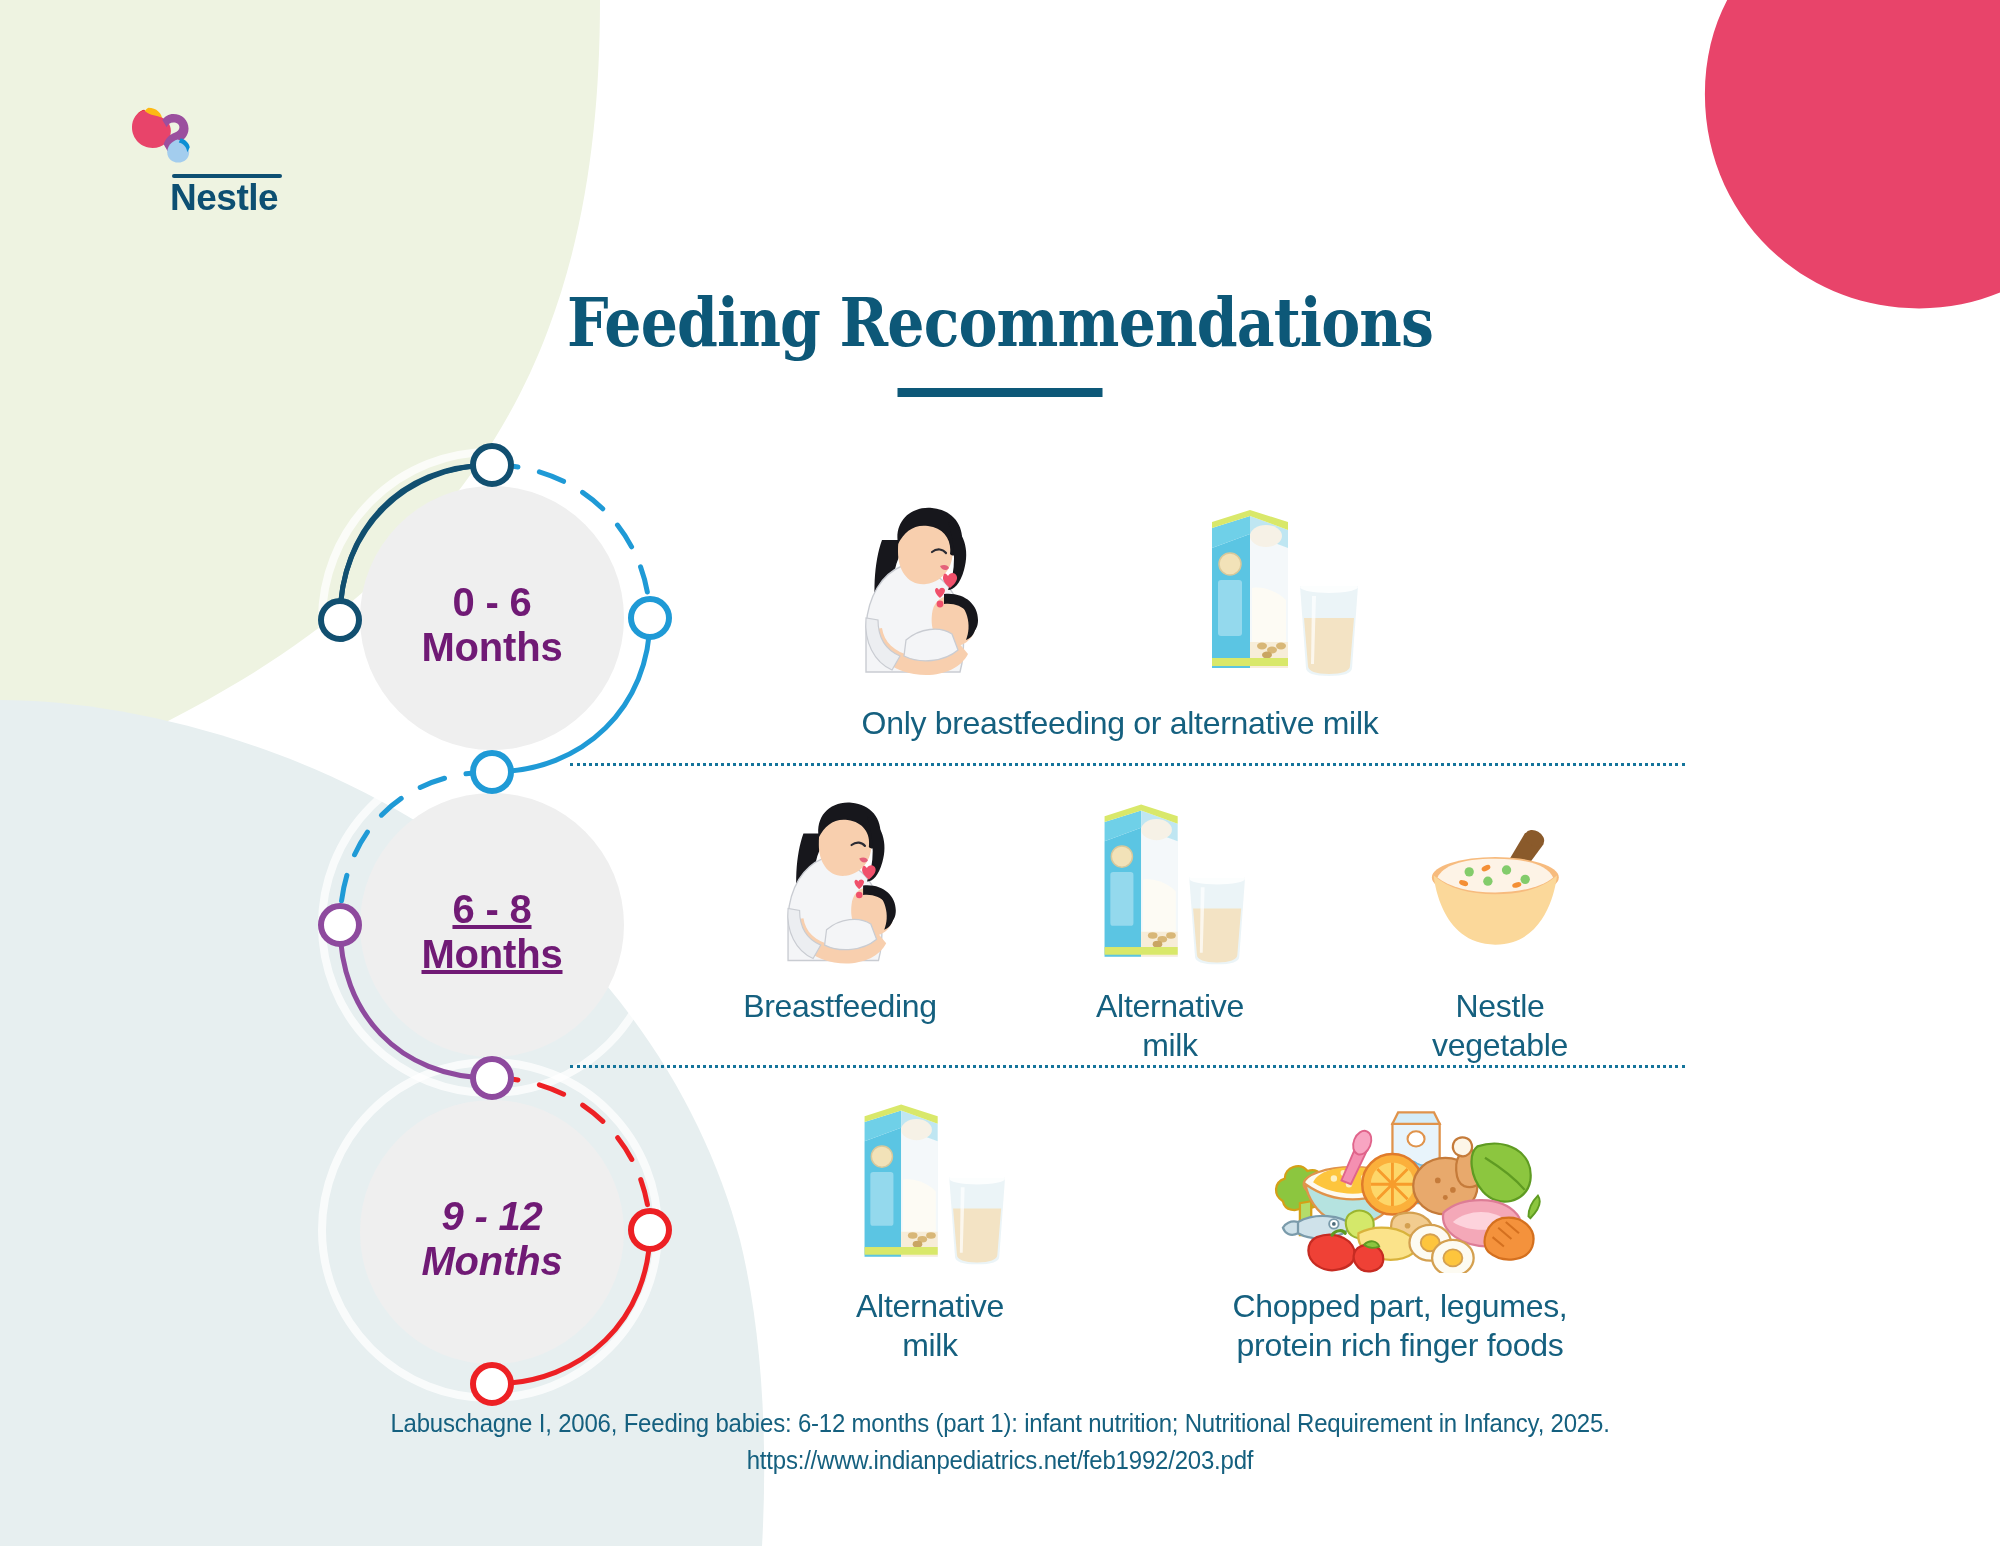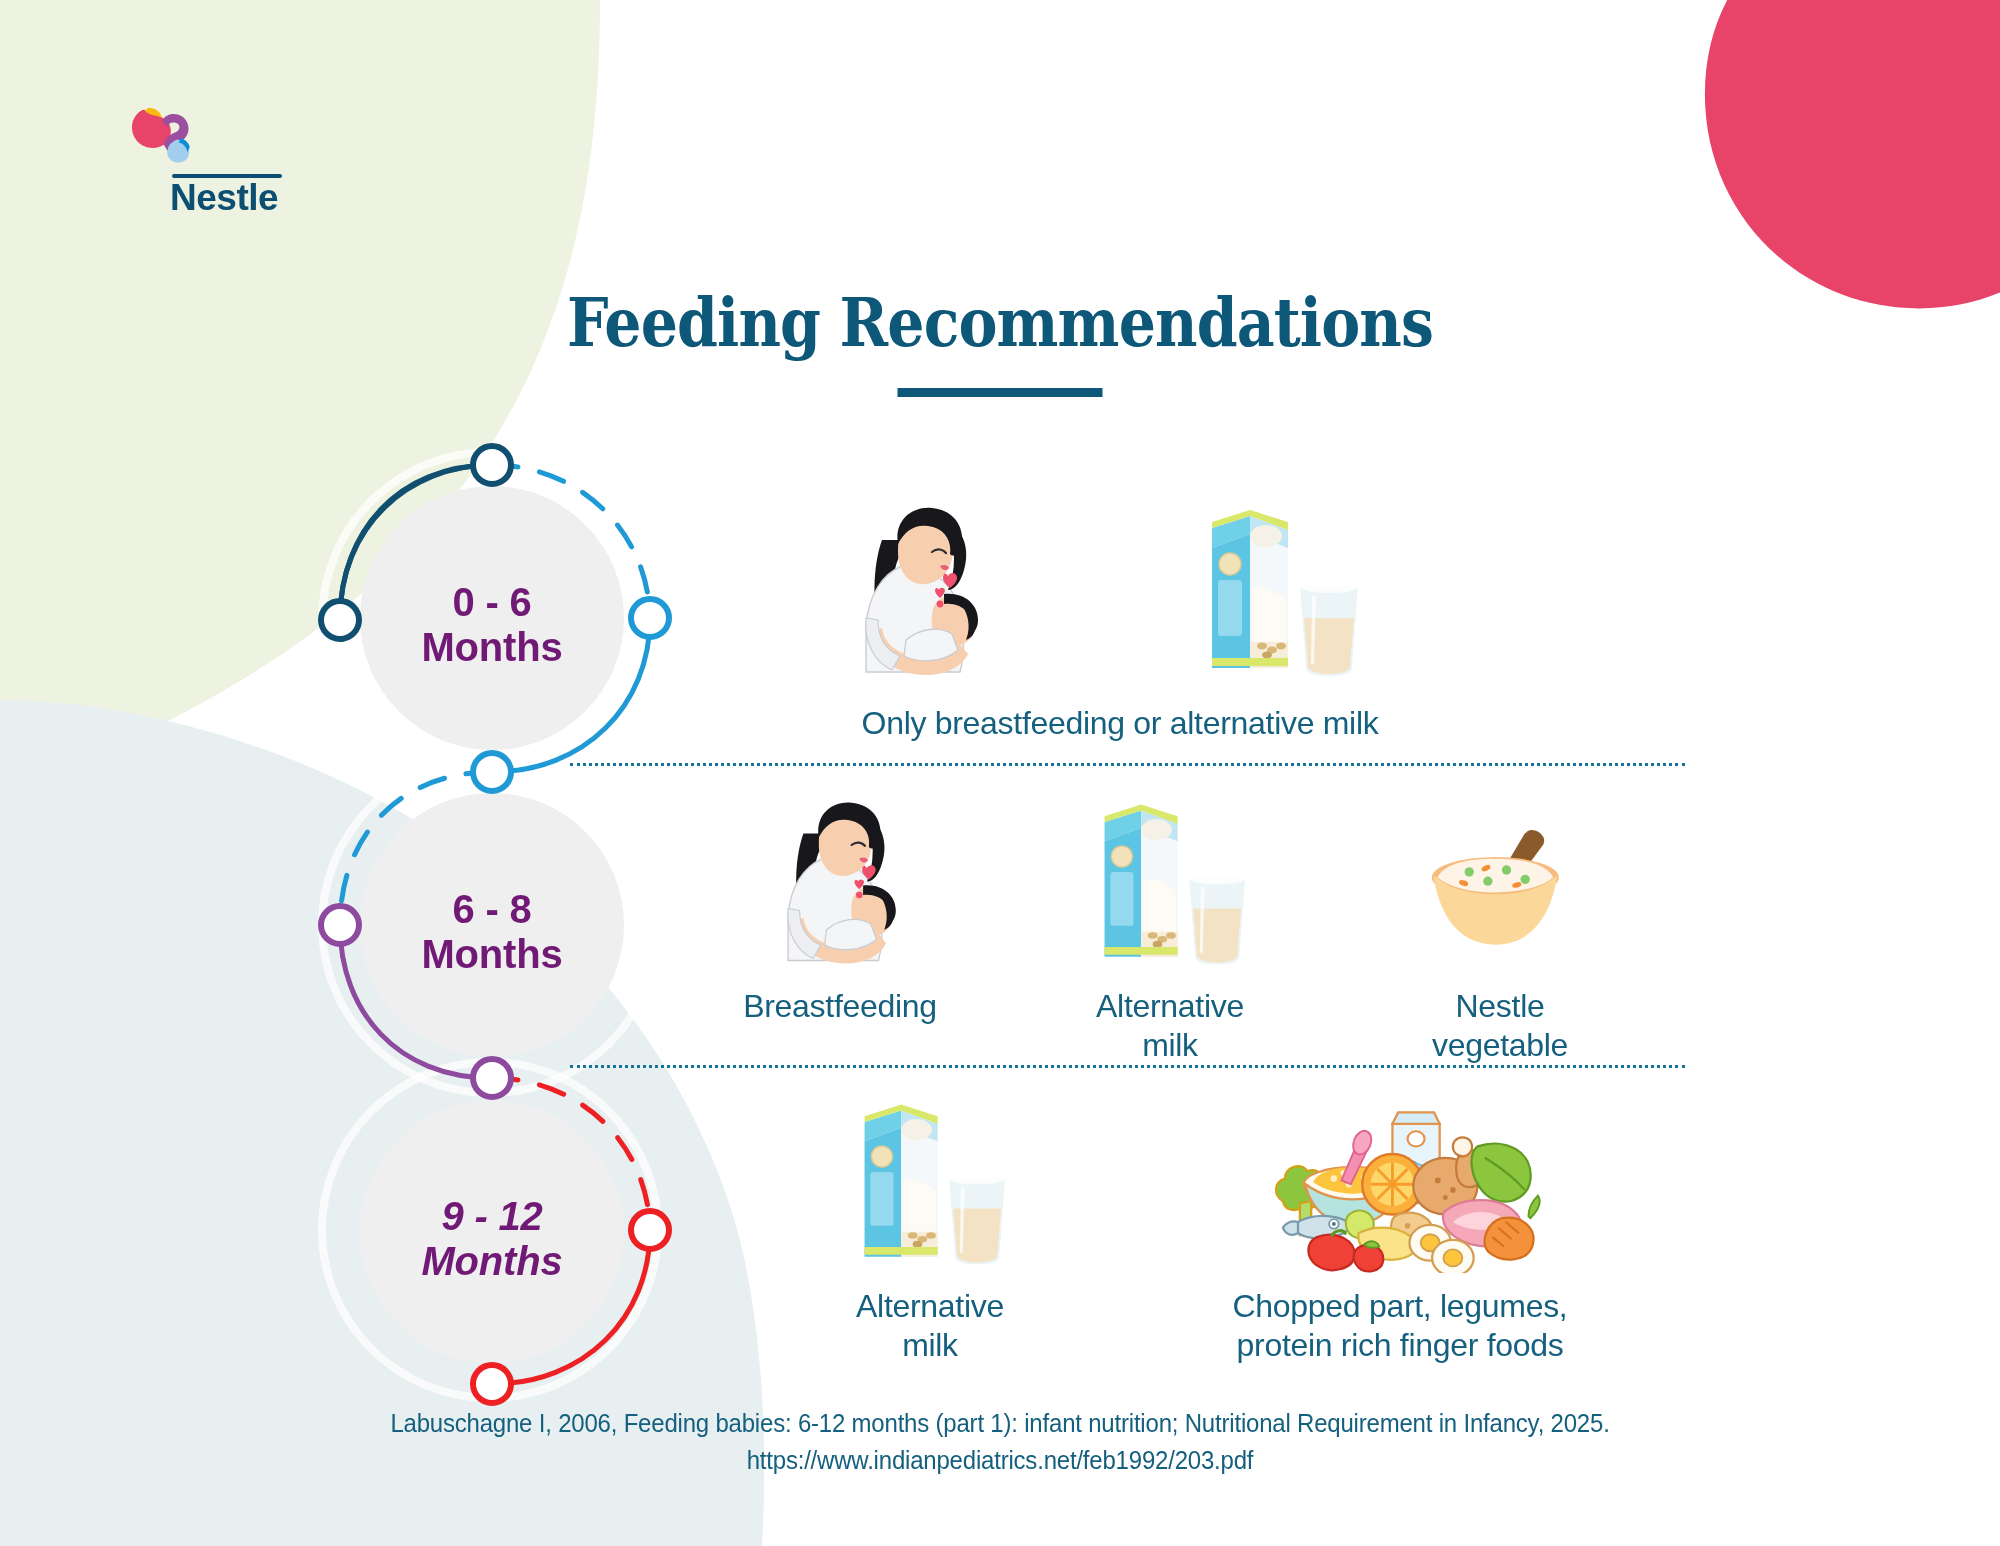--- a/index.html
+++ b/index.html
@@ -152,21 +152,21 @@
     <circle cx="340" cy="925" r="19" fill="#ffffff" stroke="#8e4a9e" stroke-width="6"></circle>
     <circle cx="492" cy="1078" r="19" fill="#ffffff" stroke="#8e4a9e" stroke-width="6"></circle>
     <circle cx="650" cy="1230" r="19" fill="#ffffff" stroke="#ed2024" stroke-width="6"></circle>
     <circle cx="492" cy="1384" r="19" fill="#ffffff" stroke="#ed2024" stroke-width="6"></circle>
   </svg>
 
   <div class="stage-label" style="left:362px;top:580px;">
     <span class="yr">0 - 6</span>
     <span class="yr">Months</span>
   </div>
-  <div class="stage-label" style="left:362px;top:887px;">
+  <div class="stage-label" style="left:362px;top:887px;text-decoration:underline;">
     <span class="yr">6 - 8</span>
     <span class="yr">Months</span>
   </div>
   <div class="stage-label" style="left:362px;top:1194px;font-style:italic;">
     <span class="yr">9 - 12</span>
     <span class="yr">Months</span>
   </div>
 
   <div class="rows">
 

